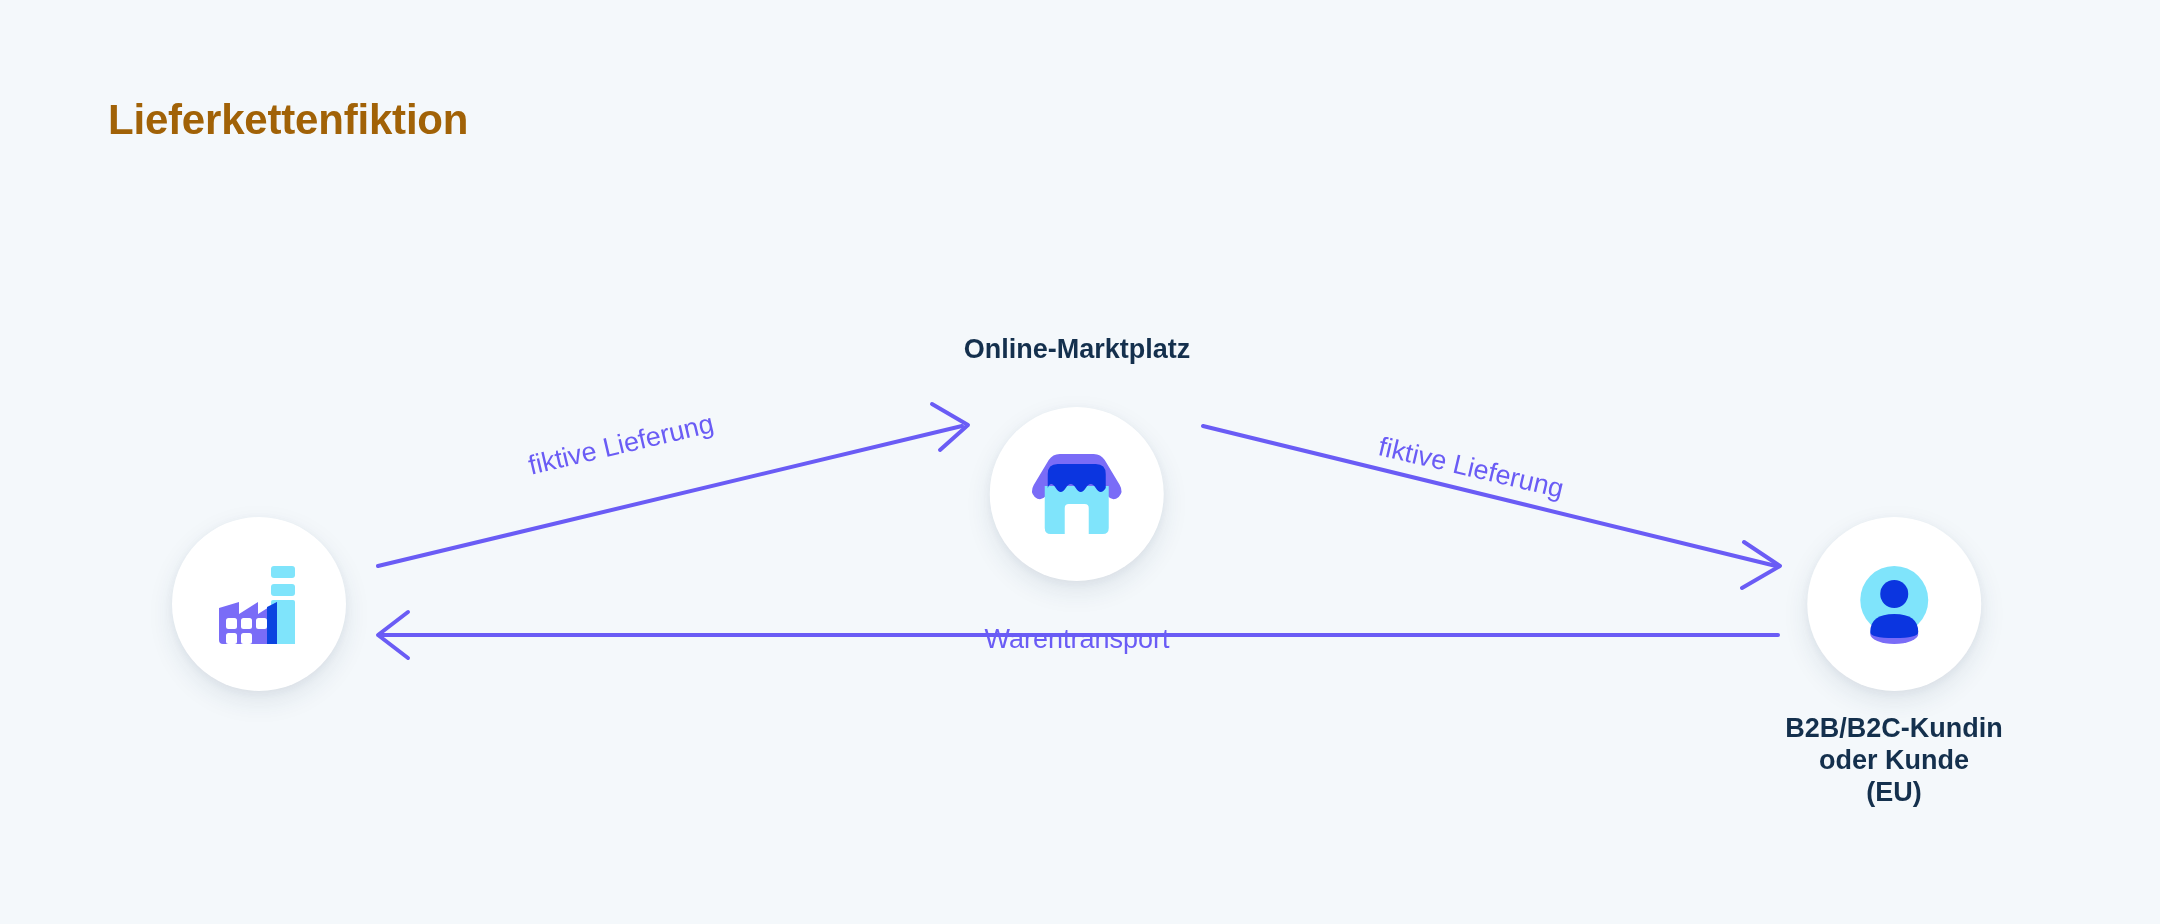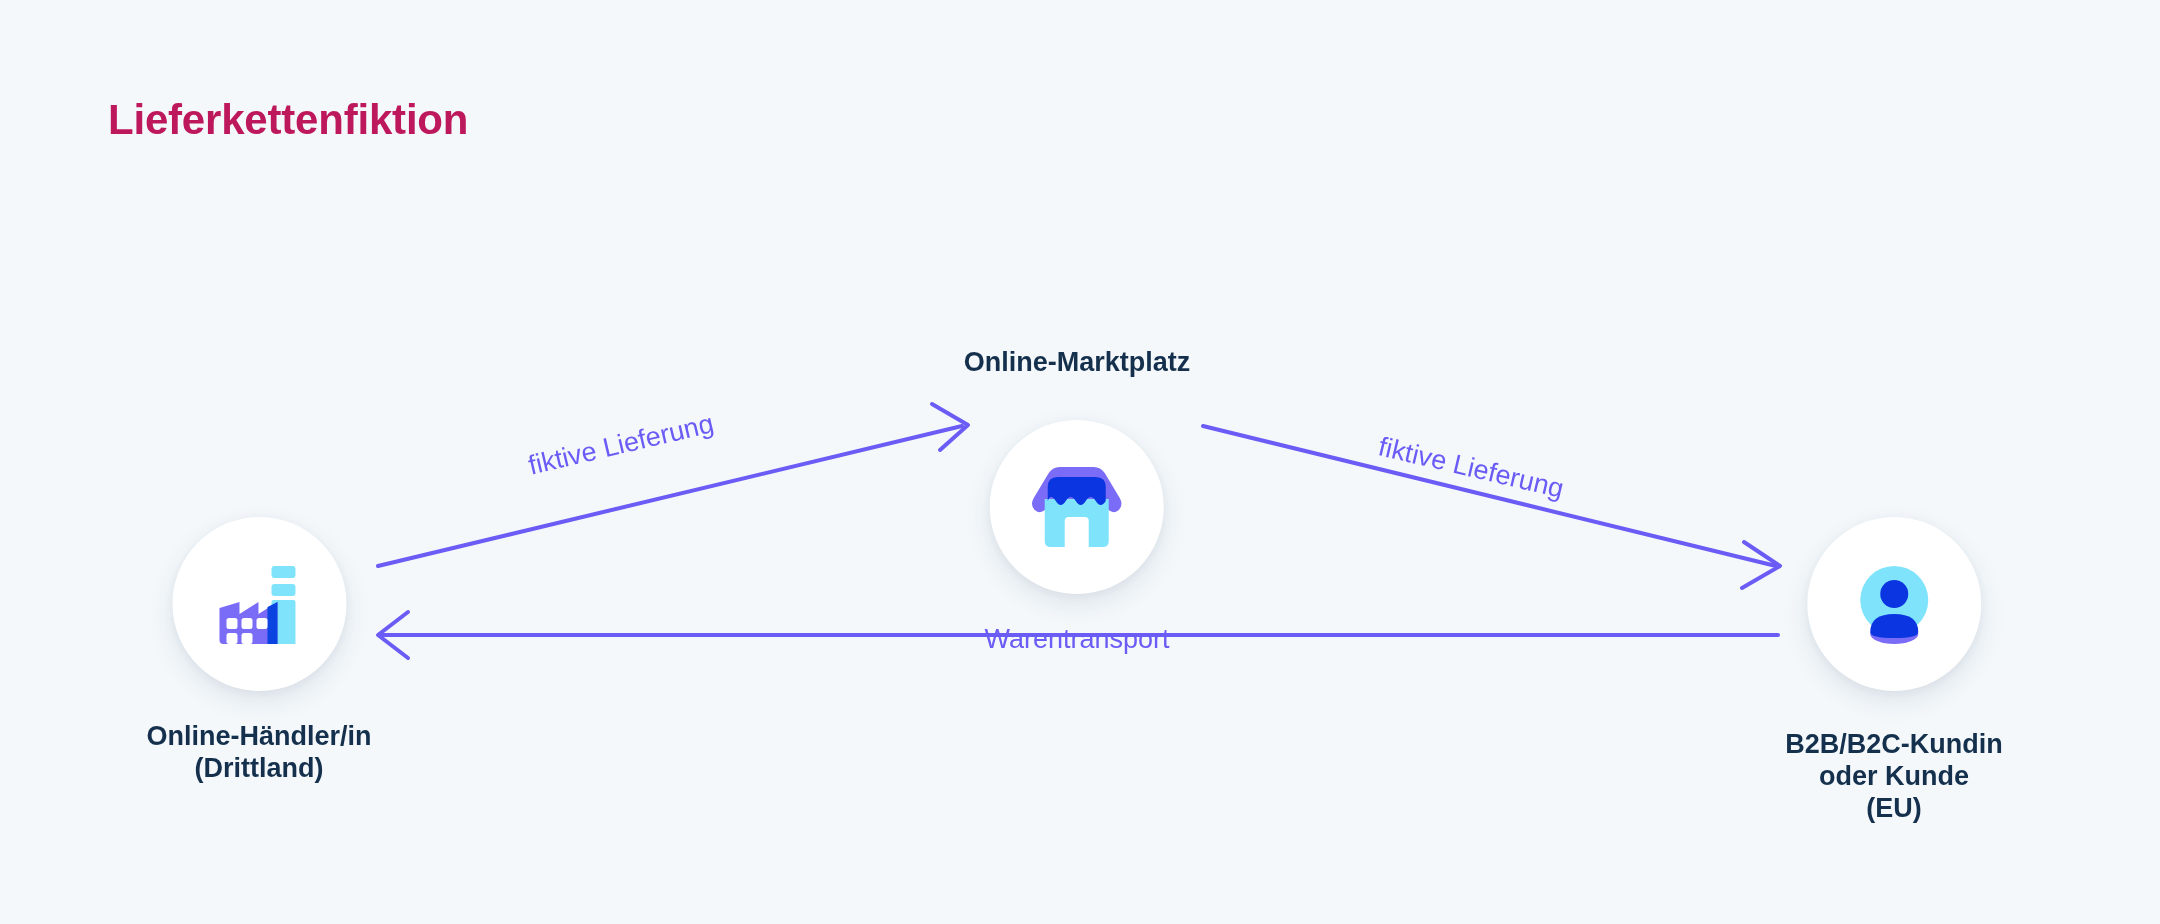--- a/index.html
+++ b/index.html
@@ -21,21 +21,21 @@
     background: #f4f8fb;
   }
 
   
   .page-title {
     position: absolute;
     left: 108px;
     top: 96px;
     font-size: 42px;
     font-weight: 700;
-    color: #be185d;
+    color: #a16207;
     letter-spacing: -0.2px;
     white-space: nowrap;
   }
 
   
   .connectors {
     position: absolute;
     left: 0;
     top: 0;
     width: 2160px;
@@ -68,40 +68,40 @@
     font-weight: 700;
     color: #14304d;
     text-align: center;
     line-height: 1.18;
     white-space: nowrap;
   }
 
   
   #node-marketplace {
     left: 1077px;
-    top: 347px;
+    top: 334px;
     transform: translateX(-50%);
     flex-direction: column-reverse;
     gap: 13px;
   }
   #node-marketplace .node-label { margin-bottom: 28px; }
 
   #node-merchant {
     left: 259px;
     top: 517px;
     transform: translateX(-50%);
   }
   #node-merchant .node-label { margin-top: 30px; }
 
   #node-customer {
     left: 1894px;
     top: 517px;
     transform: translateX(-50%);
   }
-  #node-customer .node-label { margin-top: 38px; }
+  #node-customer .node-label { margin-top: 22px; }
 
   
   .edge-label {
     position: absolute;
     font-size: 27px;
     font-weight: 500;
     color: #6a5cf5;
     white-space: nowrap;
   }
   #label-fiktive-left {
@@ -189,24 +189,20 @@
 
         <path d="M62 57 L72 52 L72 94 L62 94 Z" fill="#0b44e0"></path>
 
         <rect x="21" y="68" width="11" height="11" rx="2.5" fill="#ffffff"></rect>
         <rect x="36" y="68" width="11" height="11" rx="2.5" fill="#ffffff"></rect>
         <rect x="51" y="68" width="11" height="11" rx="2.5" fill="#ffffff"></rect>
 
         <rect x="21" y="83" width="11" height="11" rx="2.5" fill="#ffffff"></rect>
         <rect x="36" y="83" width="11" height="11" rx="2.5" fill="#ffffff"></rect>
       </svg>
-    </div>
-    <div class="node-label">
-      <div>Online-Händler/in</div>
-      <div>(Drittland)</div>
     </div>
   </div>
 
   <div class="node" id="node-customer">
     <div class="node-circle">
       <svg width="108" height="108" viewBox="0 0 108 108">
         <circle cx="54" cy="50" r="34" fill="#7fe4fb"></circle>
         <ellipse cx="54" cy="84" rx="24" ry="10" fill="#7a6cf7"></ellipse>
         <circle cx="54" cy="44" r="14" fill="#0b35e0"></circle>
         <path d="M30 82 Q30 64 54 64 Q78 64 78 82 Q78 88 54 88 Q30 88 30 82 Z" fill="#0b35e0"></path>

